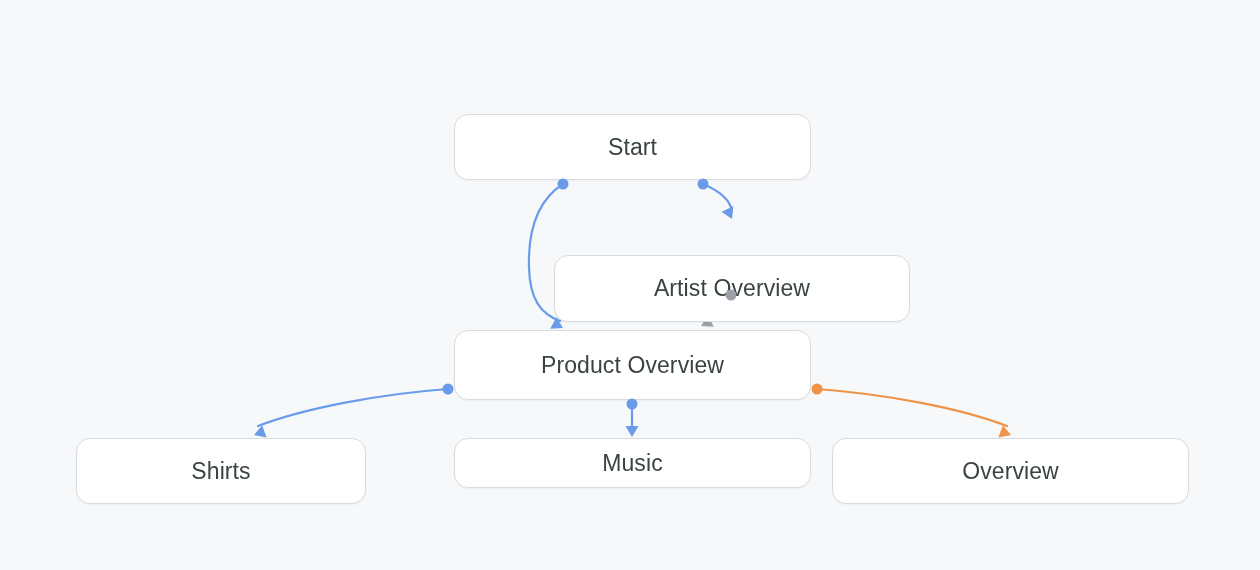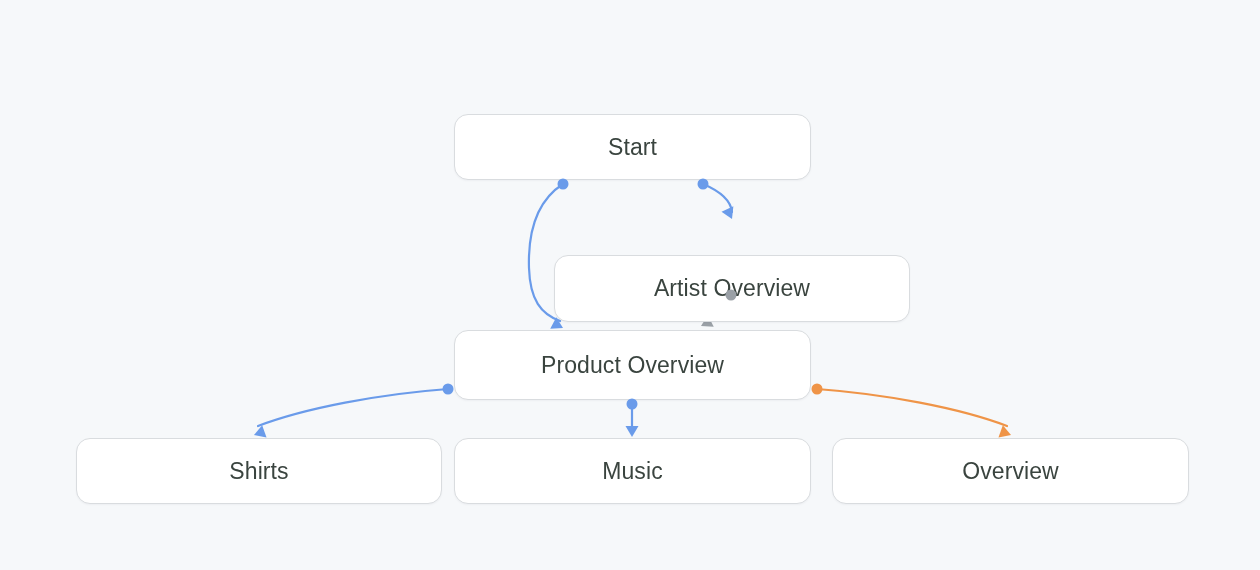--- a/index.html
+++ b/index.html
@@ -94,24 +94,24 @@
   <div id="node-layer">
       <div class="node" style="left: 454px; top: 114px; width: 357px; height: 66px;">
         <span class="node-label">Start</span>
       </div>
       <div class="node" style="left: 554px; top: 221px; width: 356px; height: 67px; margin-top: 34px;">
         <span class="node-label">Artist Overview</span>
       </div>
       <div class="node" style="left: 454px; top: 330px; width: 357px; height: 70px;">
         <span class="node-label">Product Overview</span>
       </div>
-      <div class="node" style="left: 76px; top: 438px; width: 366px; height: 66px;">
+      <div class="node" style="left: 76px; top: 438px; width: 290px; height: 66px;">
         <span class="node-label">Shirts</span>
       </div>
-      <div class="node" style="left: 454px; top: 438px; width: 357px; height: 66px;">
+      <div class="node" style="left: 454px; top: 438px; width: 357px; height: 50px;">
         <span class="node-label">Music</span>
       </div>
       <div class="node" style="left: 832px; top: 438px; width: 357px; height: 66px;">
         <span class="node-label">Overview</span>
       </div>
     </div>
 
 <div class="port port-blue" style="left: 703px; top: 184px;"></div>
     <div class="port port-blue" style="left: 563px; top: 184px;"></div>
     <div class="port port-gray" style="left: 731px; top: 295px;"></div>

